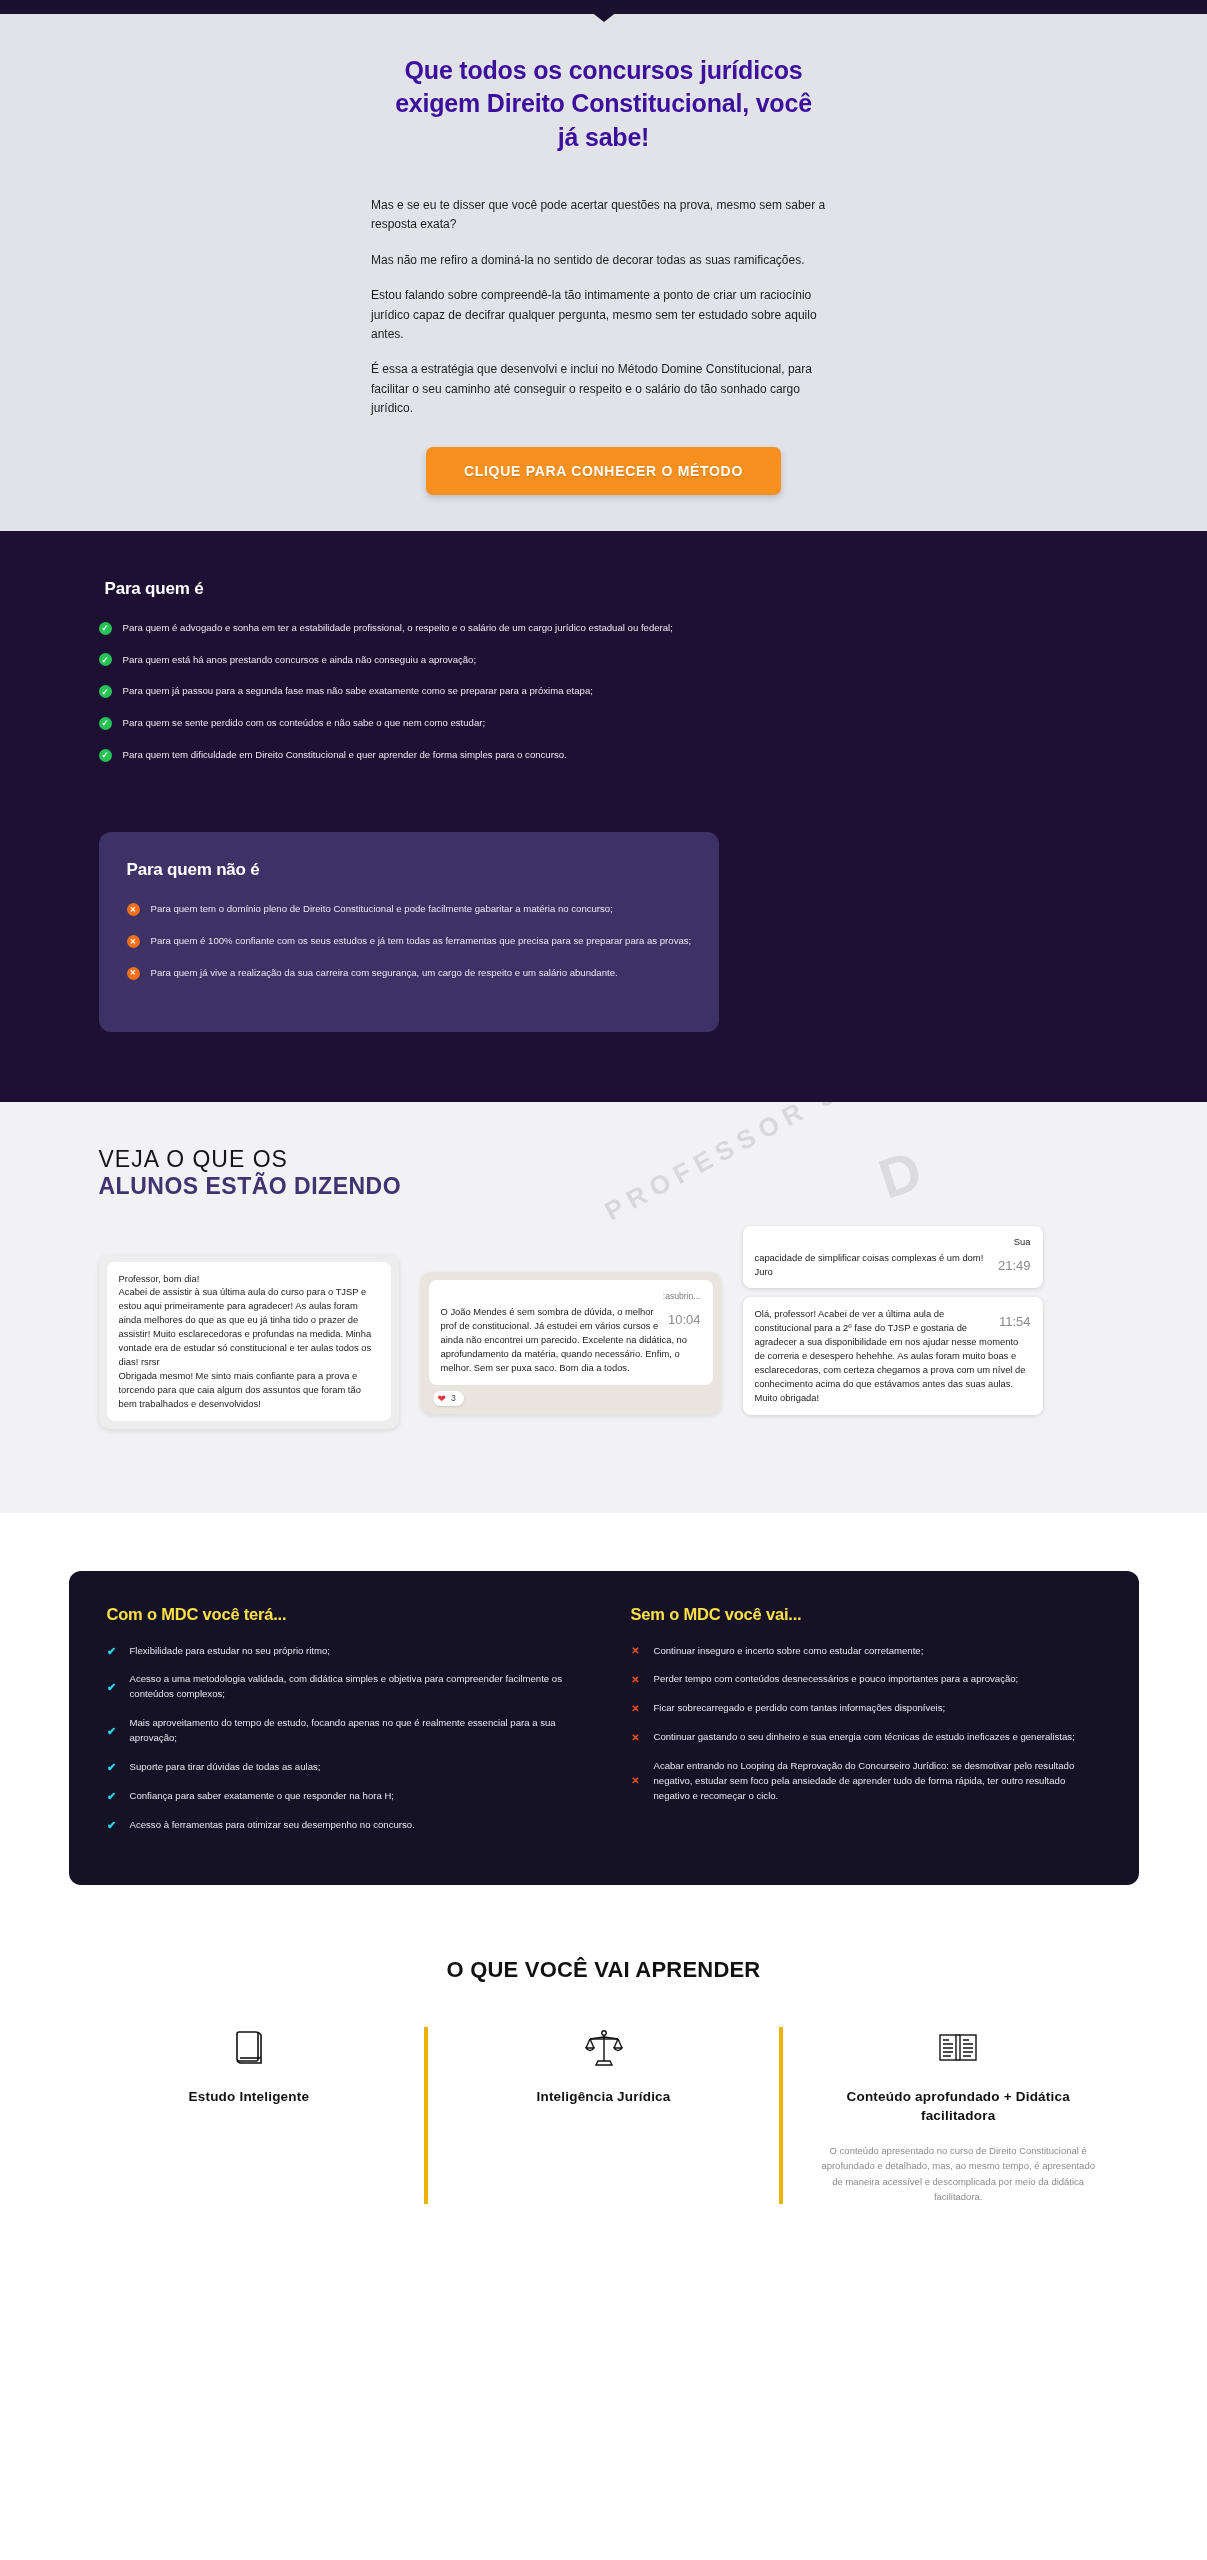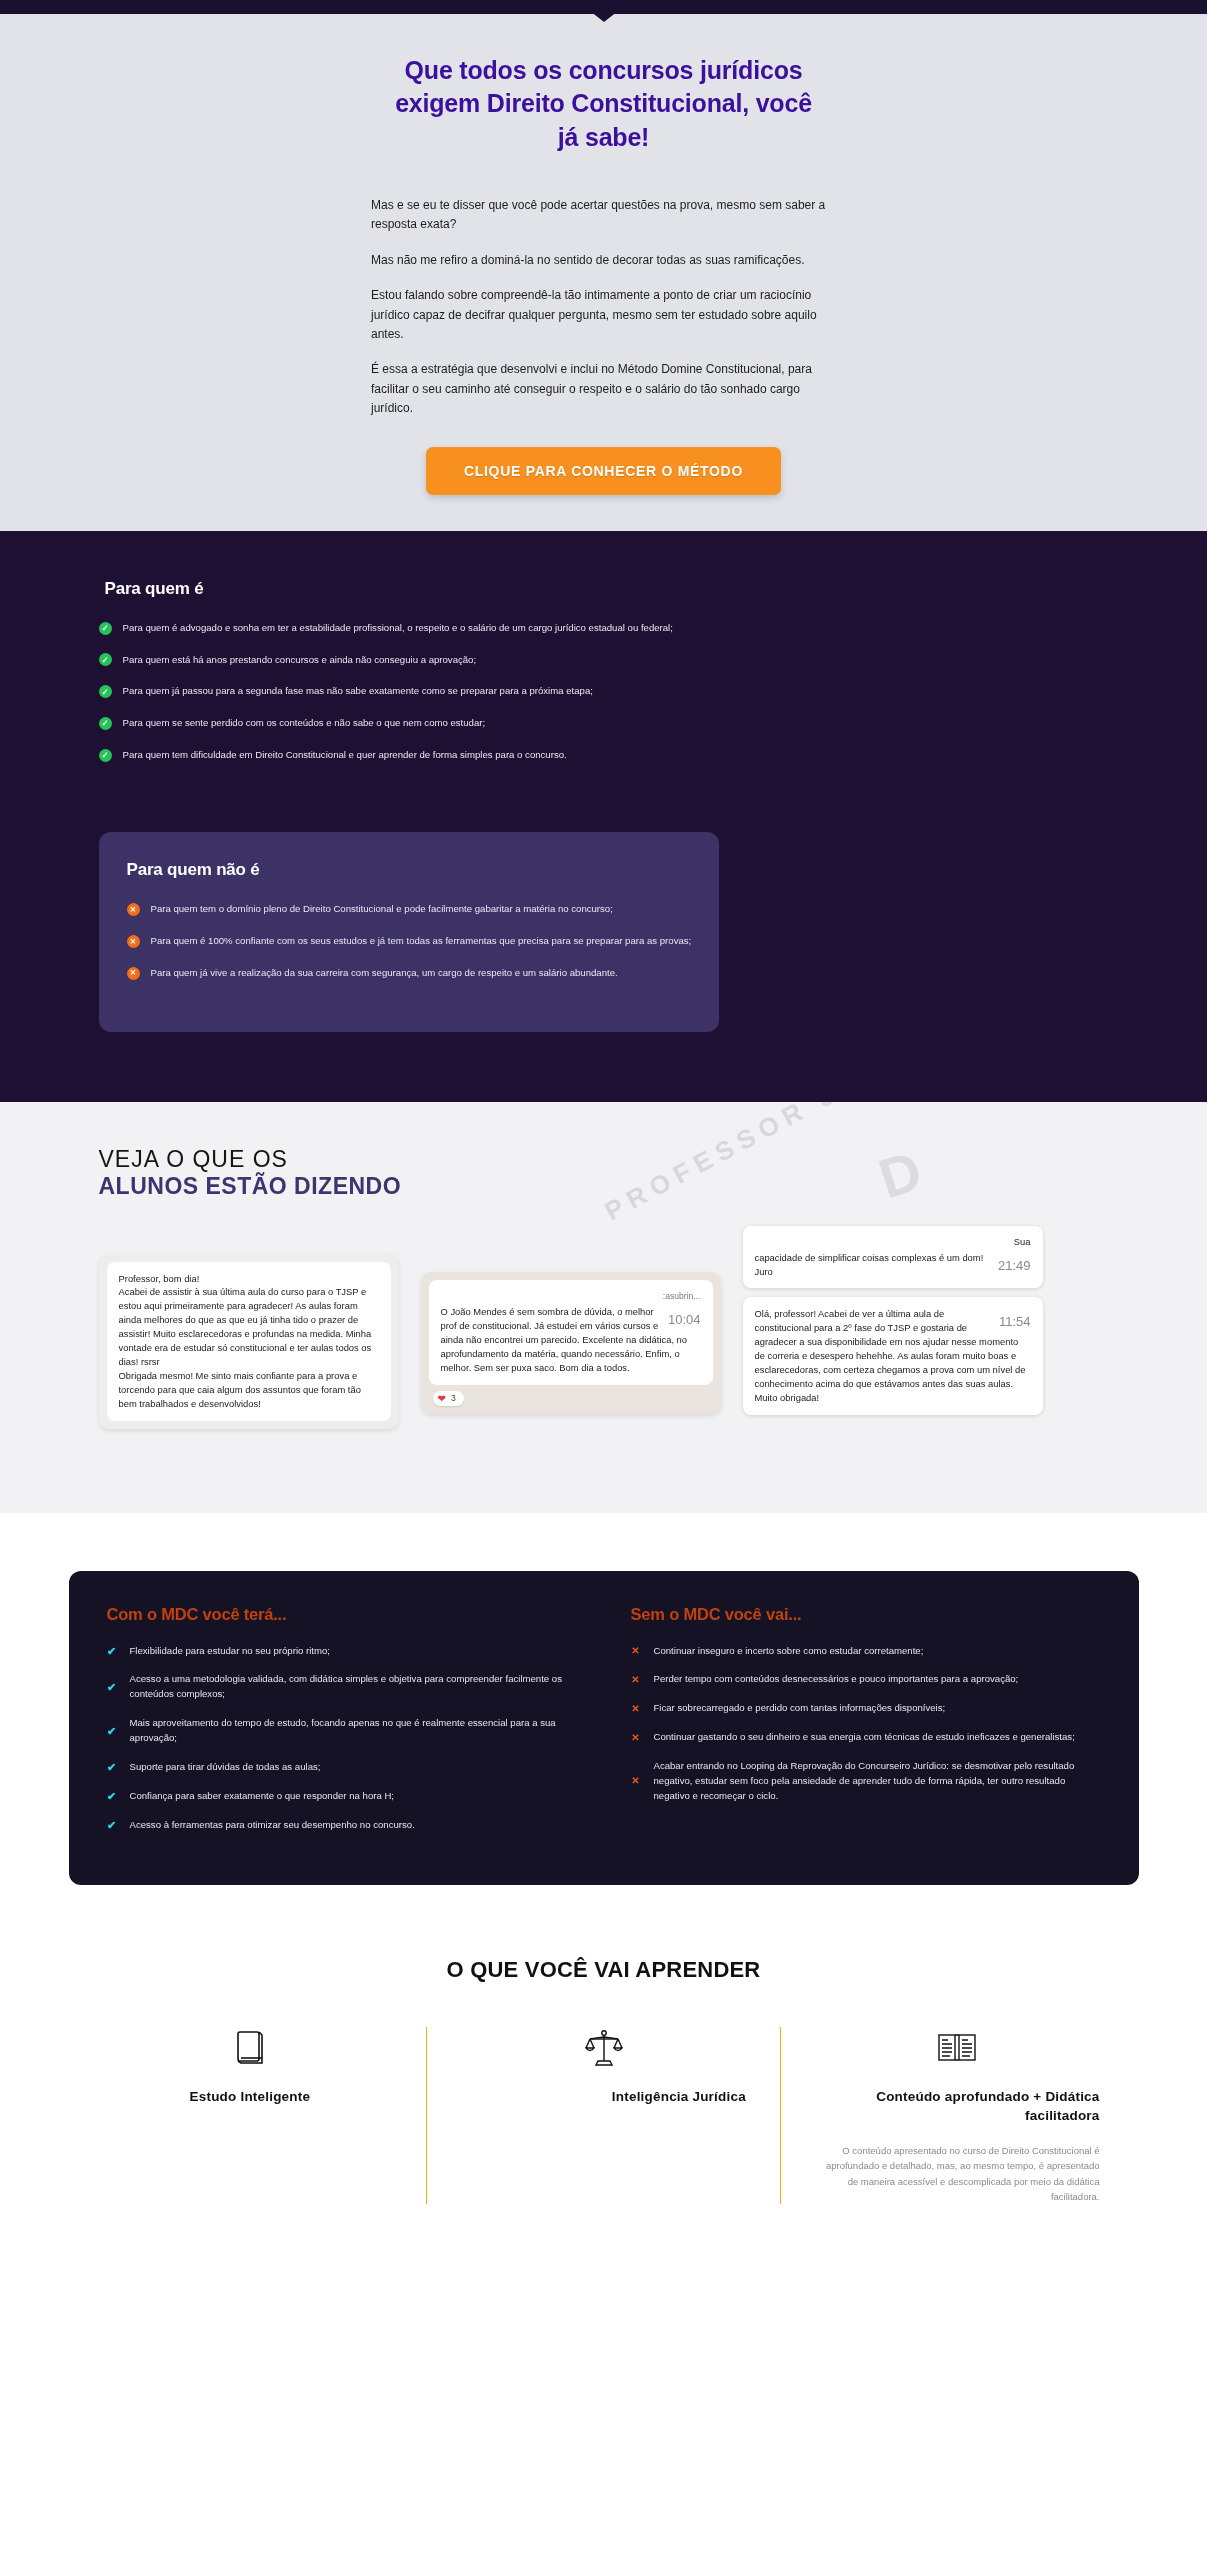--- a/index.html
+++ b/index.html
@@ -240,21 +240,21 @@
     width:1070px;
     margin:0 auto;
     background:#151226;
     border-radius:12px;
     padding:34px 38px 38px;
     display:flex;
     gap:54px;
   }
   .cmp-col { flex:1; }
   .cmp-title {
-    color:#c2410c;
+    color:#fde047;
     font-size:16.5px;
     font-weight:bold;
     margin-bottom:20px;
     letter-spacing:-0.2px;
   }
   .cmp-list { list-style:none; }
   .cmp-list li {
     display:flex;
     gap:13px;
     align-items:center;
@@ -292,21 +292,21 @@
   .learn-grid {
     width:1060px;
     margin:0 auto;
     display:flex;
   }
   .lcard {
     flex:1;
     padding:0 34px;
     text-align:center;
   }
-  .lcard + .lcard { border-left:1px solid #eab308;text-align:right; }
+  .lcard + .lcard { border-left:4px solid #eab308; }
   .lcard .licon { height:42px; margin-bottom:18px; display:flex; align-items:center; justify-content:center; }
   .lcard h3 {
     font-size:13.5px;
     font-weight:bold;
     color:#111111;
     letter-spacing:0.2px;
     line-height:1.42;
     margin-bottom:18px;
   }
   .lcard p {

